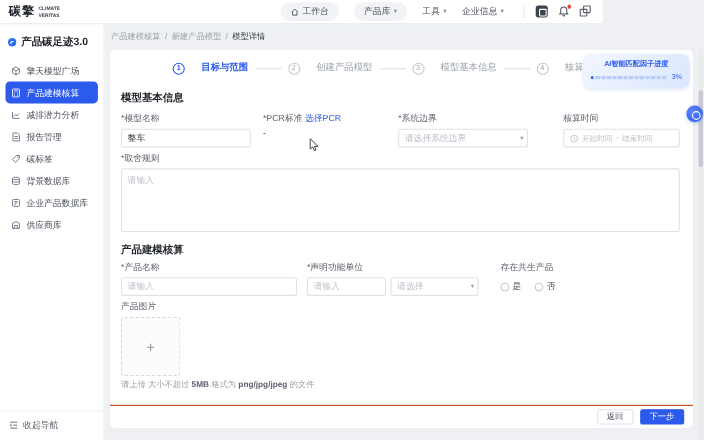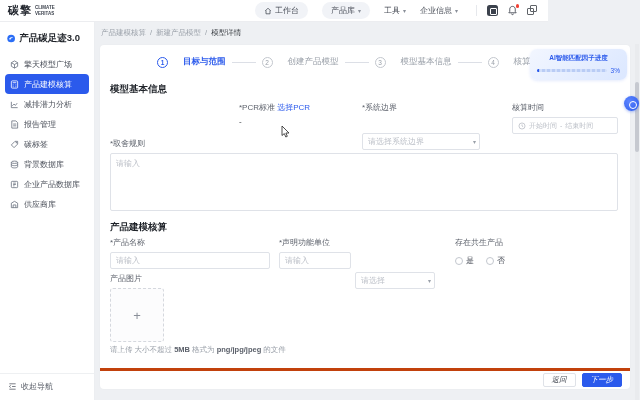--- a/index.html
+++ b/index.html
@@ -57,34 +57,34 @@
   .ai-fill { position:absolute; left:0; top:0; bottom:0; background:#2b5aec; }
   .ai-pct { font-size:6.5px; color:#2b5aec; }
 
   
   .sec-title { position:absolute; font-size:9.5px; font-weight:bold; color:#1f2329; }
   .fld { position:absolute; font-size:8px; color:#5c616b; }
   .lbl { display:block; margin-bottom:4px; white-space:nowrap; }
   .lnk { color:#2b5aec; cursor:pointer; }
   .inp { width:100%; height:17px; border:1px solid #dfe2e8; border-radius:2px; font-size:8px; color:#33373d; padding:0 5px; background:#fff; outline:none; font-family:inherit; }
   .inp::placeholder, textarea::placeholder { color:#bbbfc7; }
-  .selbox { position:relative;margin-top:20px; }
+  .selbox { position:relative; }
   .selbox .inp { padding-right:12px; }
   .sel-arrow { position:absolute; right:4px; top:5px; font-size:6px; color:#9aa0a9; pointer-events:none; }
   .datebox { display:flex; align-items:center; gap:3px; height:17px; border:1px solid #dfe2e8; border-radius:2px; padding:0 5px; font-size:7px; color:#bbbfc7; background:#fff; cursor:pointer; }
   .ta { width:508px; height:58px; border:1px solid #dfe2e8; border-radius:2px; font-size:8px; padding:4px 5px; resize:none; outline:none; font-family:inherit; color:#33373d; }
   .radio-row { display:flex; align-items:center; gap:12px; margin-top:7px; font-size:8px; color:#4a4f59; }
   .radio { display:flex; align-items:center; gap:3px; cursor:pointer; }
   .rdot { width:8px; height:8px; border:1px solid #c3c7ce; border-radius:50%; background:#fff; }
   .upload { width:54px; height:54px; border:1px dashed #d5d8de; border-radius:3px; background:#fcfcfd; display:flex; align-items:center; justify-content:center; font-size:13px; color:#8a8f99; cursor:pointer; }
   .hint { position:absolute; left:10px; top:300px; font-size:7.5px; color:#9aa0a9; }
   .hint b { color:#5c616b; }
 
   
-  .cfoot { position:absolute; left:0; right:0; bottom:0; height:21px; border-top:3px solid #c2410c; display:flex; align-items:center; justify-content:flex-end; gap:6px; padding-right:8px;font-style:italic; }
+  .cfoot { position:absolute; left:0; right:0; bottom:0; height:21px; border-top:1px solid #c2410c; display:flex; align-items:center; justify-content:flex-end; gap:6px; padding-right:8px; }
   .btn { height:14px; padding:0 8px; font-size:7.5px; border-radius:2px; display:flex; align-items:center; cursor:pointer; }
   .btn-ghost { border:1px solid #dfe2e8; color:#4a4f59; background:#fff; }
   .btn-primary { background:#2b5aec; color:#fff; border:1px solid #2b5aec; }
 
   
   .fab { position:absolute; left:624px; top:96px; width:15px; height:15px; border-radius:50%; background:radial-gradient(circle at 35% 35%,#5b84ff,#2b5aec); z-index:40; box-shadow:0 1px 3px rgba(43,90,236,.4); }
   .fab:after { content:""; position:absolute; left:4.5px; top:4.5px; width:6px; height:6px; border-radius:50%; border:1px solid #fff; }
   .scrolltrack { position:absolute; right:1px; top:22px; width:4px; bottom:0; background:#e9ebee; }
   .scrollthumb { position:absolute; right:1px; top:60px; width:4px; height:70px; background:#c6c9d0; border-radius:2px; }
   .cursor { position:absolute; left:281px; top:126px; z-index:50; pointer-events:none; }
@@ -242,20 +242,24 @@
       <div class="ai-row">
         <div class="ai-track">
             <div class="ai-fill" id="ai-fill" style="width: 3%;"></div>
           </div>
         <span class="ai-pct">3%</span>
       </div>
     </div>
 
     <div class="sec-title" style="left:10px; top:38px;">模型基本信息</div>
 
+    <div class="fld" style="left:10px; top:57px; width:118px;">
+      <span class="lbl">*模型名称</span>
+      <input class="inp" value="整车" style="">
+    </div>
 
     <div class="fld" style="left:139px; top:57px; width:110px;">
       <span class="lbl">
         <span>*PCR标准</span>
         <span class="lnk">选择PCR</span>
       </span>
       <span style="color:#33373d;">-</span>
     </div>
 
     <div class="fld" style="left:262px; top:57px; width:118px;">

